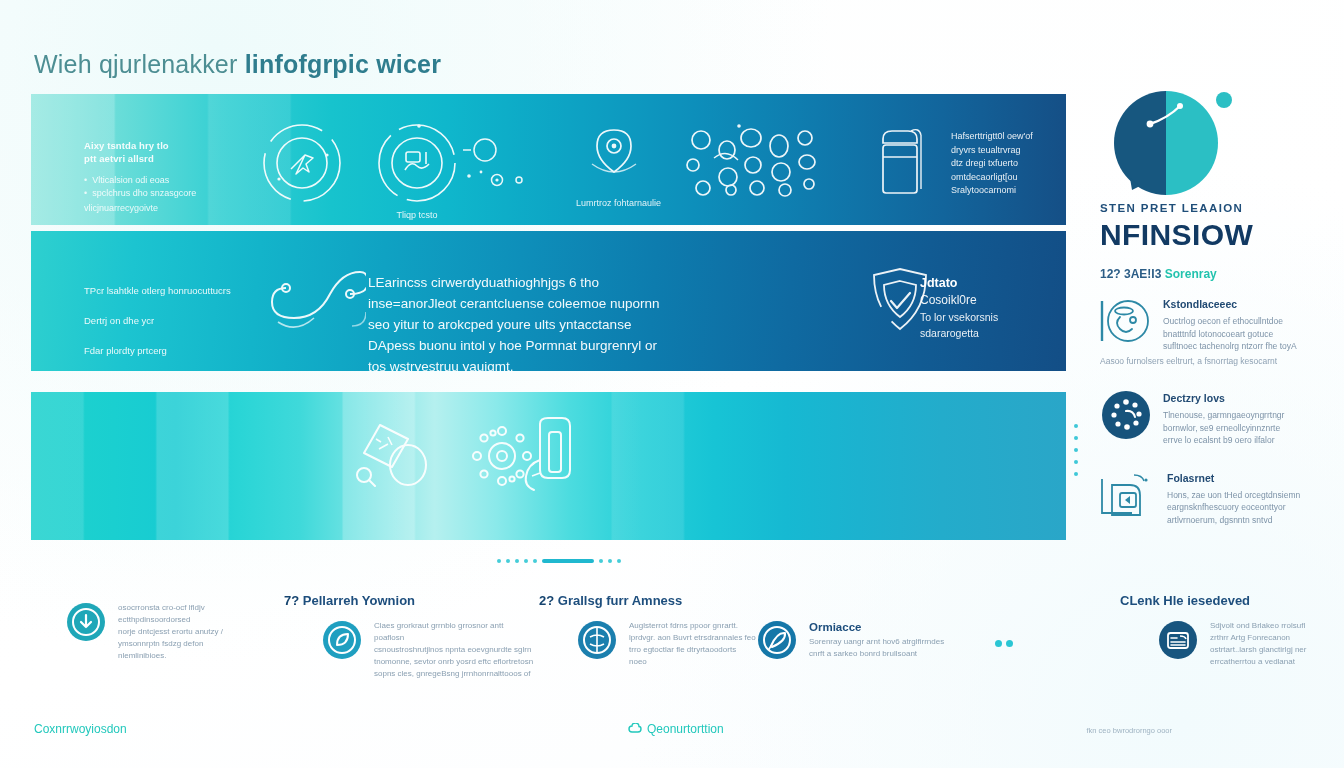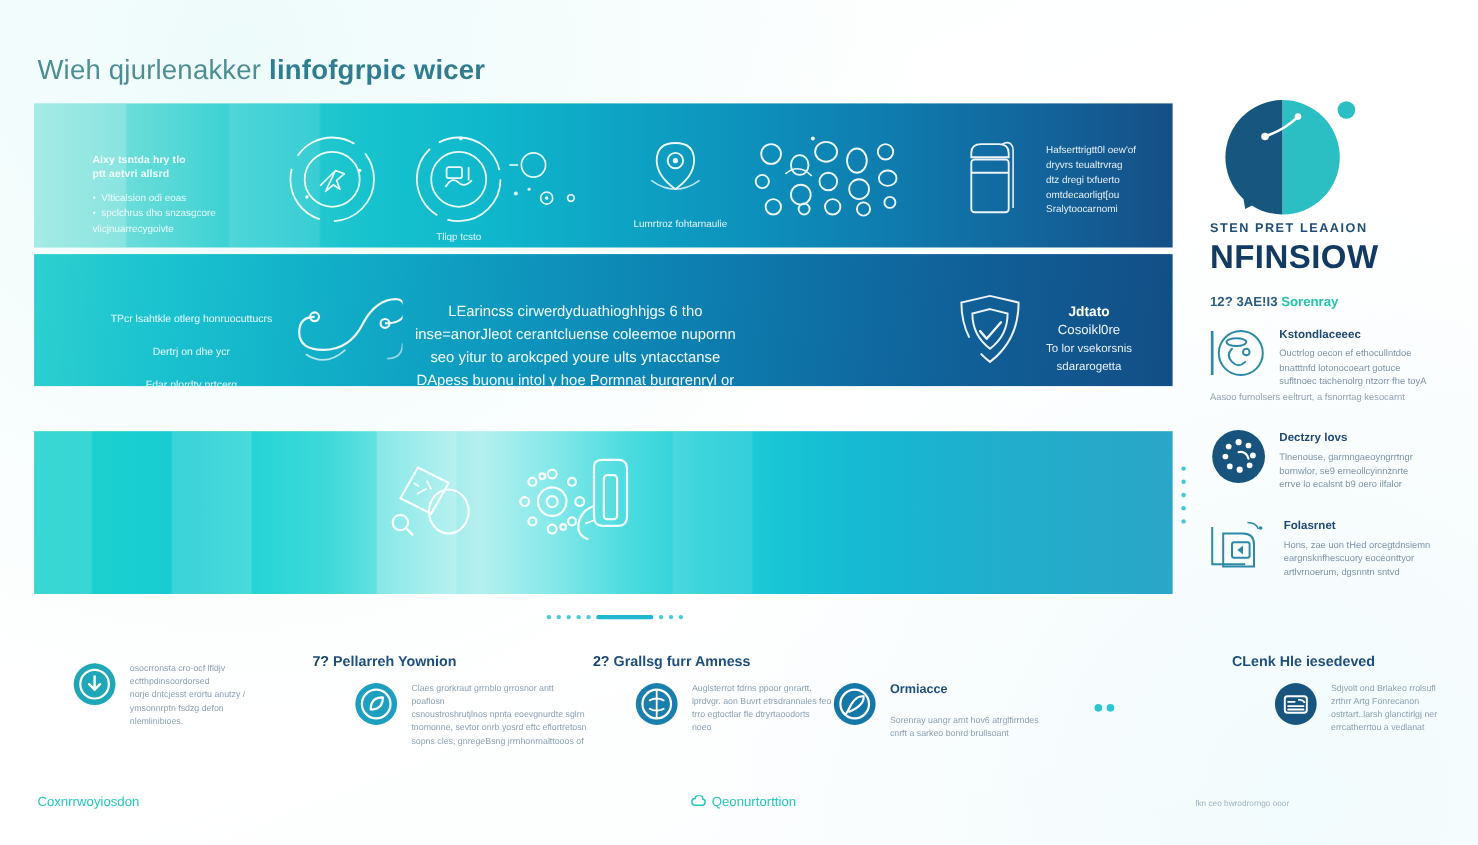--- a/index.html
+++ b/index.html
@@ -40,25 +40,24 @@
        #12659c 88%, #154f86 100%);
   }
   #band-top::after{
     content:""; position:absolute; inset:0;
     background:
       linear-gradient(90deg, rgba(255,255,255,.20) 0 8%, rgba(255,255,255,0) 8.2% 17%,
         rgba(255,255,255,.10) 17.2% 25%, rgba(255,255,255,0) 25.2% 100%);
     pointer-events:none;
   }
   #band-mid {
-    top: 231px; width: 1035px; height: 120px;
+    top: 231px; width: 1035px; height: 140px;
     background: linear-gradient(95deg,
        #2ed0cf 0%, #1cc4d0 10%, #13b4ca 22%, #0fa2c3 34%,
        #0e8fba 47%, #0d7cae 60%, #0f6aa1 73%, #115b93 86%, #134e86 100%);
-    text-align: center;
   }
   #band-bot {
     top: 392px; width: 1035px; height: 148px;
     background: linear-gradient(90deg,
        #1fd2cd 0%, #1acfd0 8%, #17cbd2 14%, #29d5d6 20%,
        #3fd9da 26%, #7fe6e6 33%, #b5f0ef 39%, #8ae9ea 45%,
        #4cdcdf 52%, #25cfd8 59%, #17c4d5 66%, #16b9d2 73%,
        #1cb2cf 80%, #23accb 88%, #2aa6c8 100%);
   }
   #band-bot::after{
@@ -504,21 +503,21 @@
       <div>
         <svg width="40" height="40" viewBox="0 0 40 40" fill="none">
           <circle cx="20" cy="20" r="19" fill="#1577a8"></circle>
           <circle cx="20" cy="20" r="13" fill="none" stroke="#ffffff" stroke-width="2"></circle>
           <path d="M14 26 q6 -14 14 -13 q1 8 -13 14 Z" fill="none" stroke="#ffffff" stroke-width="2" stroke-linejoin="round"></path>
           <path d="M14 26 l-2 3" stroke="#ffffff" stroke-width="1.8" stroke-linecap="round"></path>
         </svg>
       </div>
       <div>
         <div class="feat-inline-title">Ormiacce</div>
-        <div class="feat-desc" style="width:170px; margin-top:14px; white-space:pre-line">Sorenray uangr arnt hov6 atrglfirrndes
+        <div class="feat-desc" style="width:170px; margin-top:1px; white-space:pre-line">Sorenray uangr arnt hov6 atrglfirrndes
 cnrft a sarkeo bonrd brullsoant</div>
       </div>
       <div class="pill-dots" style="align-self:flex-start; margin-top:20px;">
         <i></i>
           <i></i>
       </div>
     </div>
   </div>
 
   <div class="feat" style="left:1120px; top:592px; width:230px;">

